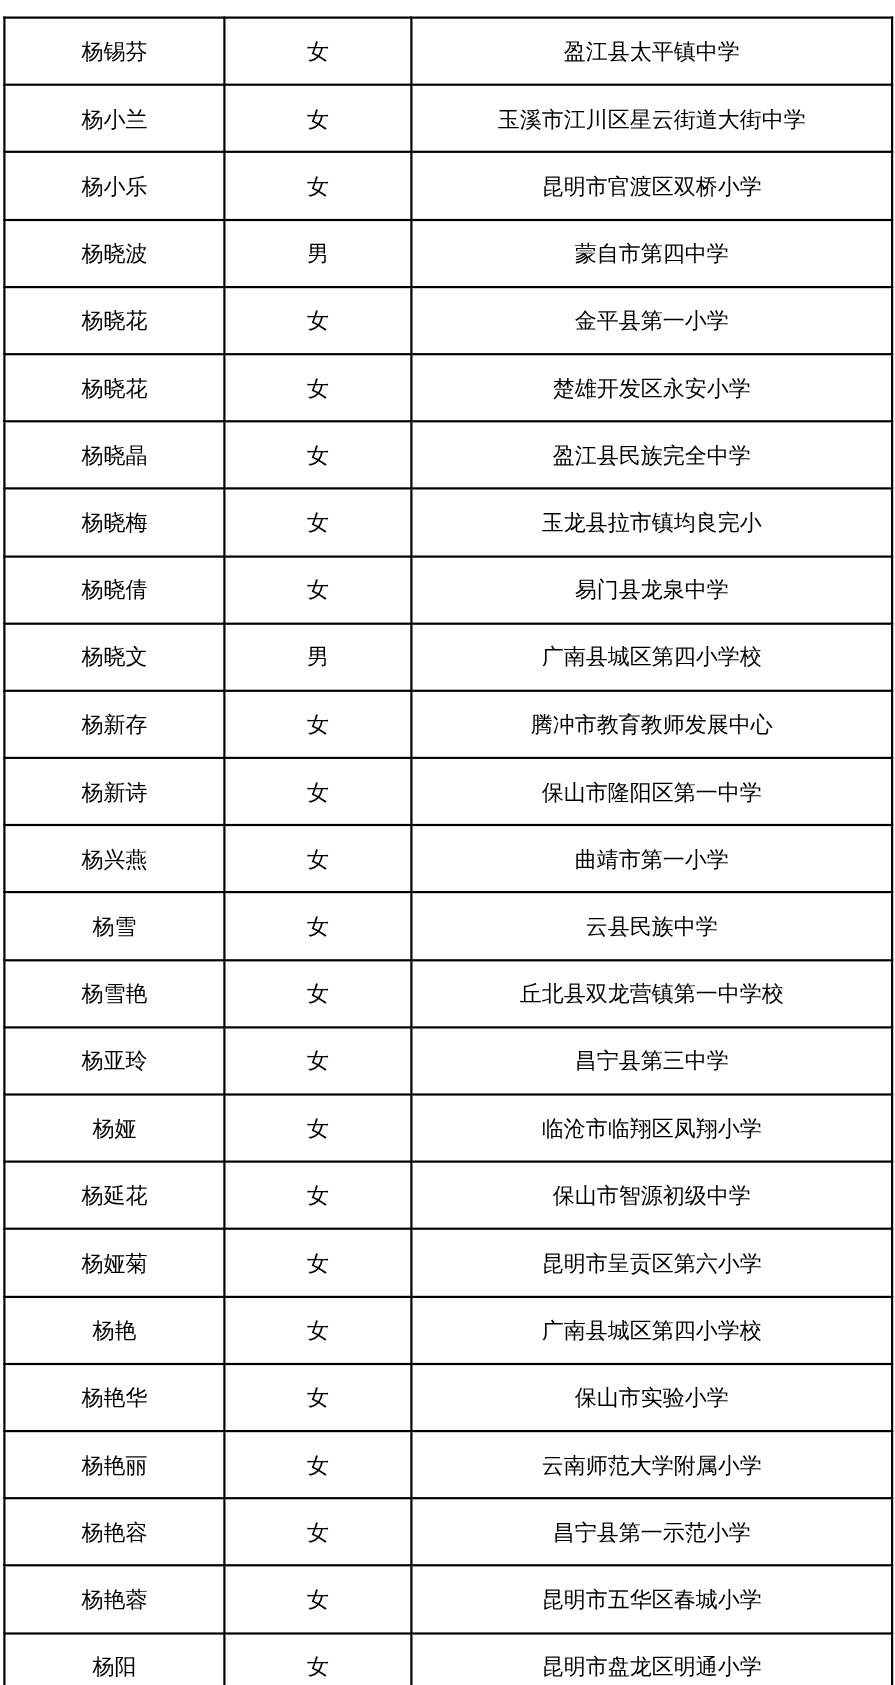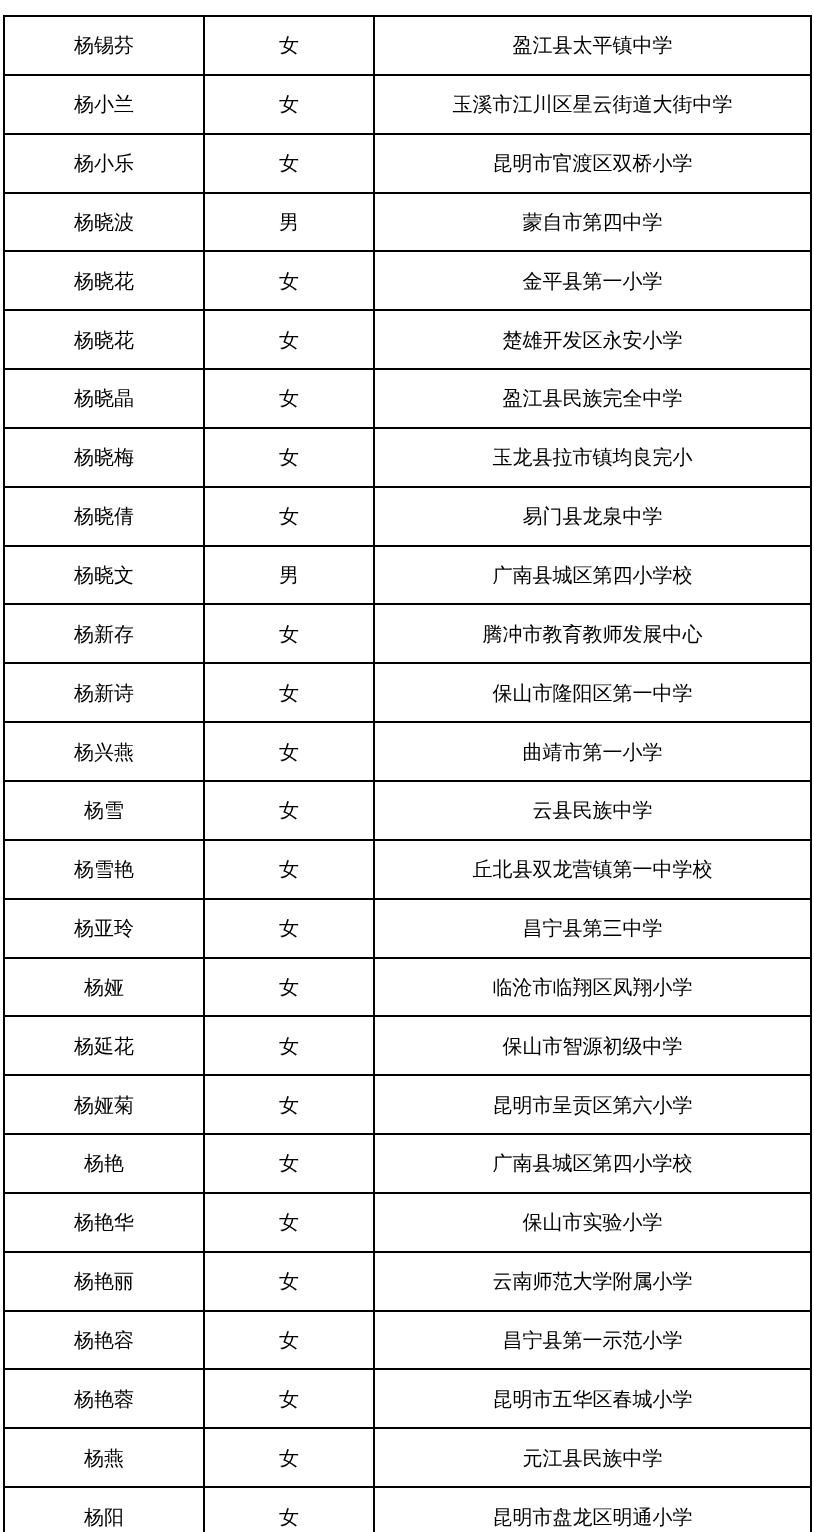--- a/index.html
+++ b/index.html
@@ -167,24 +167,19 @@
           <td>杨艳容</td>
           <td>女</td>
           <td>昌宁县第一示范小学</td>
         </tr>
         <tr>
           <td>杨艳蓉</td>
           <td>女</td>
           <td>昆明市五华区春城小学</td>
         </tr>
         <tr>
-          <td>杨燕</td>
-          <td>女</td>
-          <td>元江县民族中学</td>
-        </tr>
-        <tr>
           <td>杨阳</td>
           <td>女</td>
           <td>昆明市盘龙区明通小学</td>
         </tr>
       </tbody>
   </table>
 </div>
 
 </body></html>

